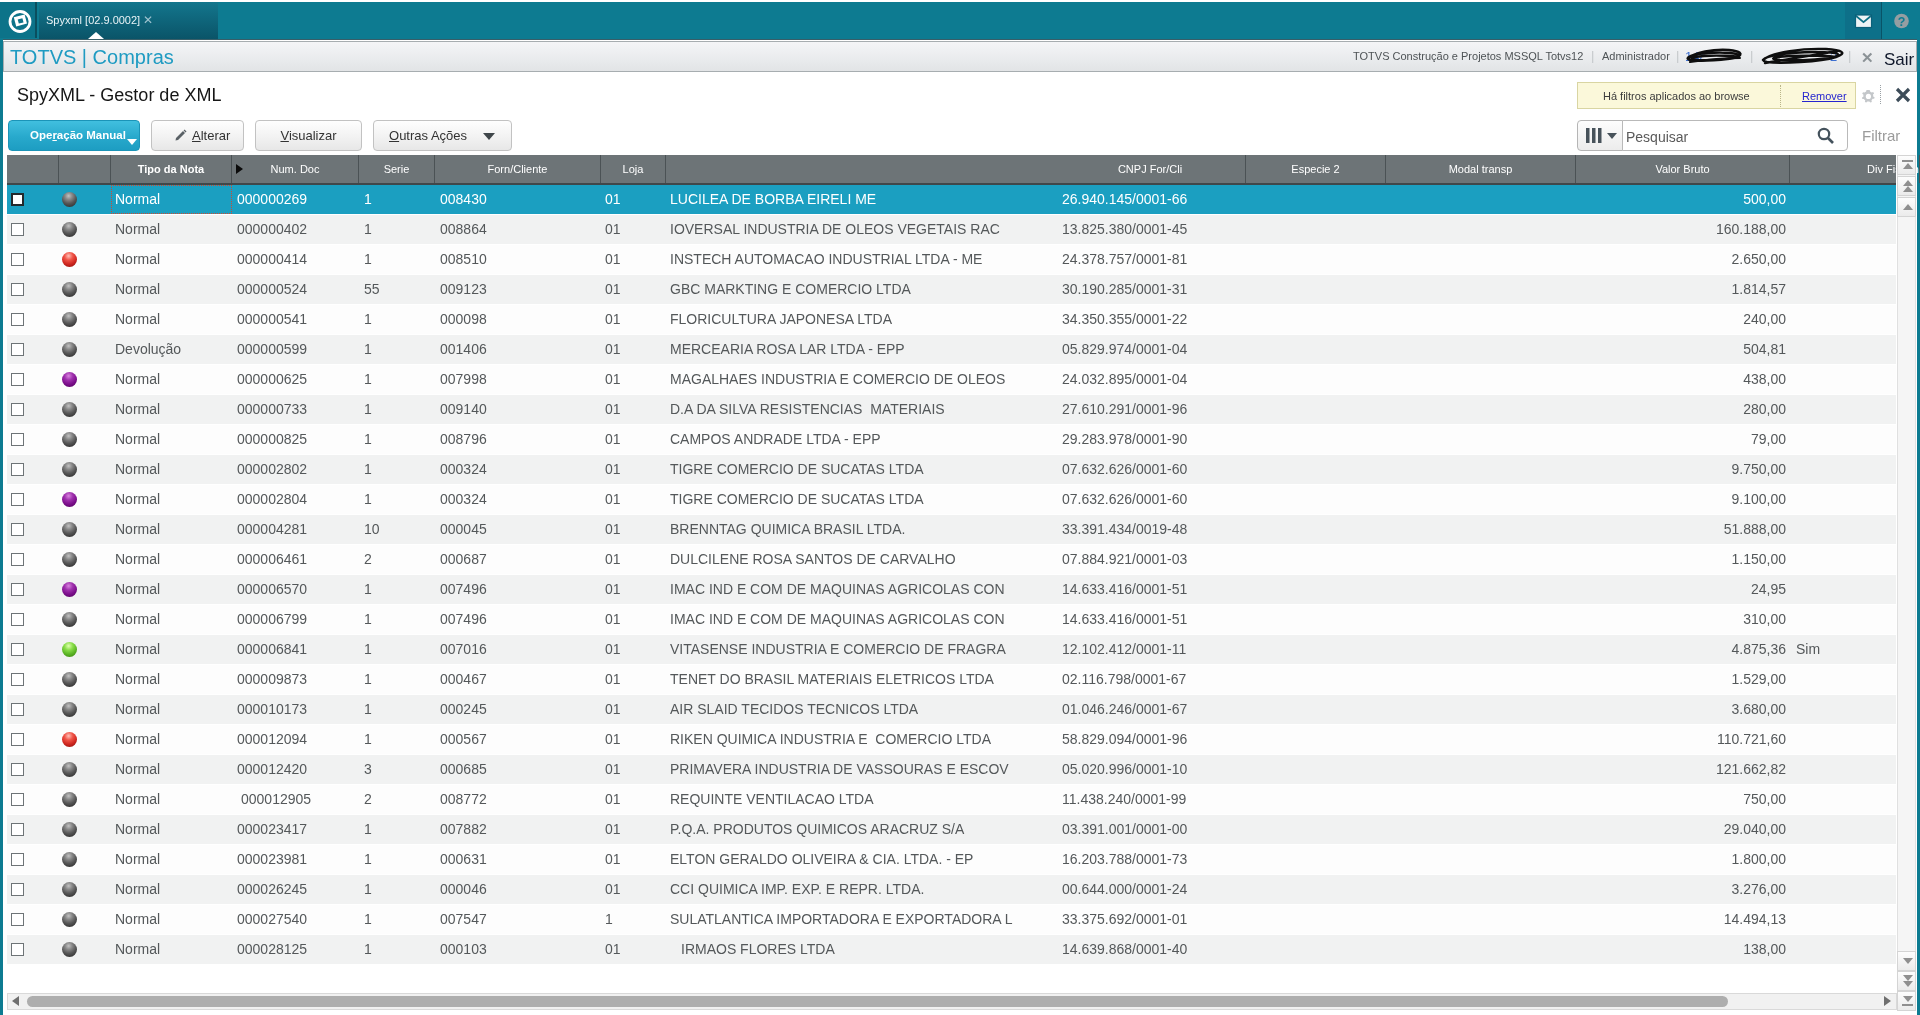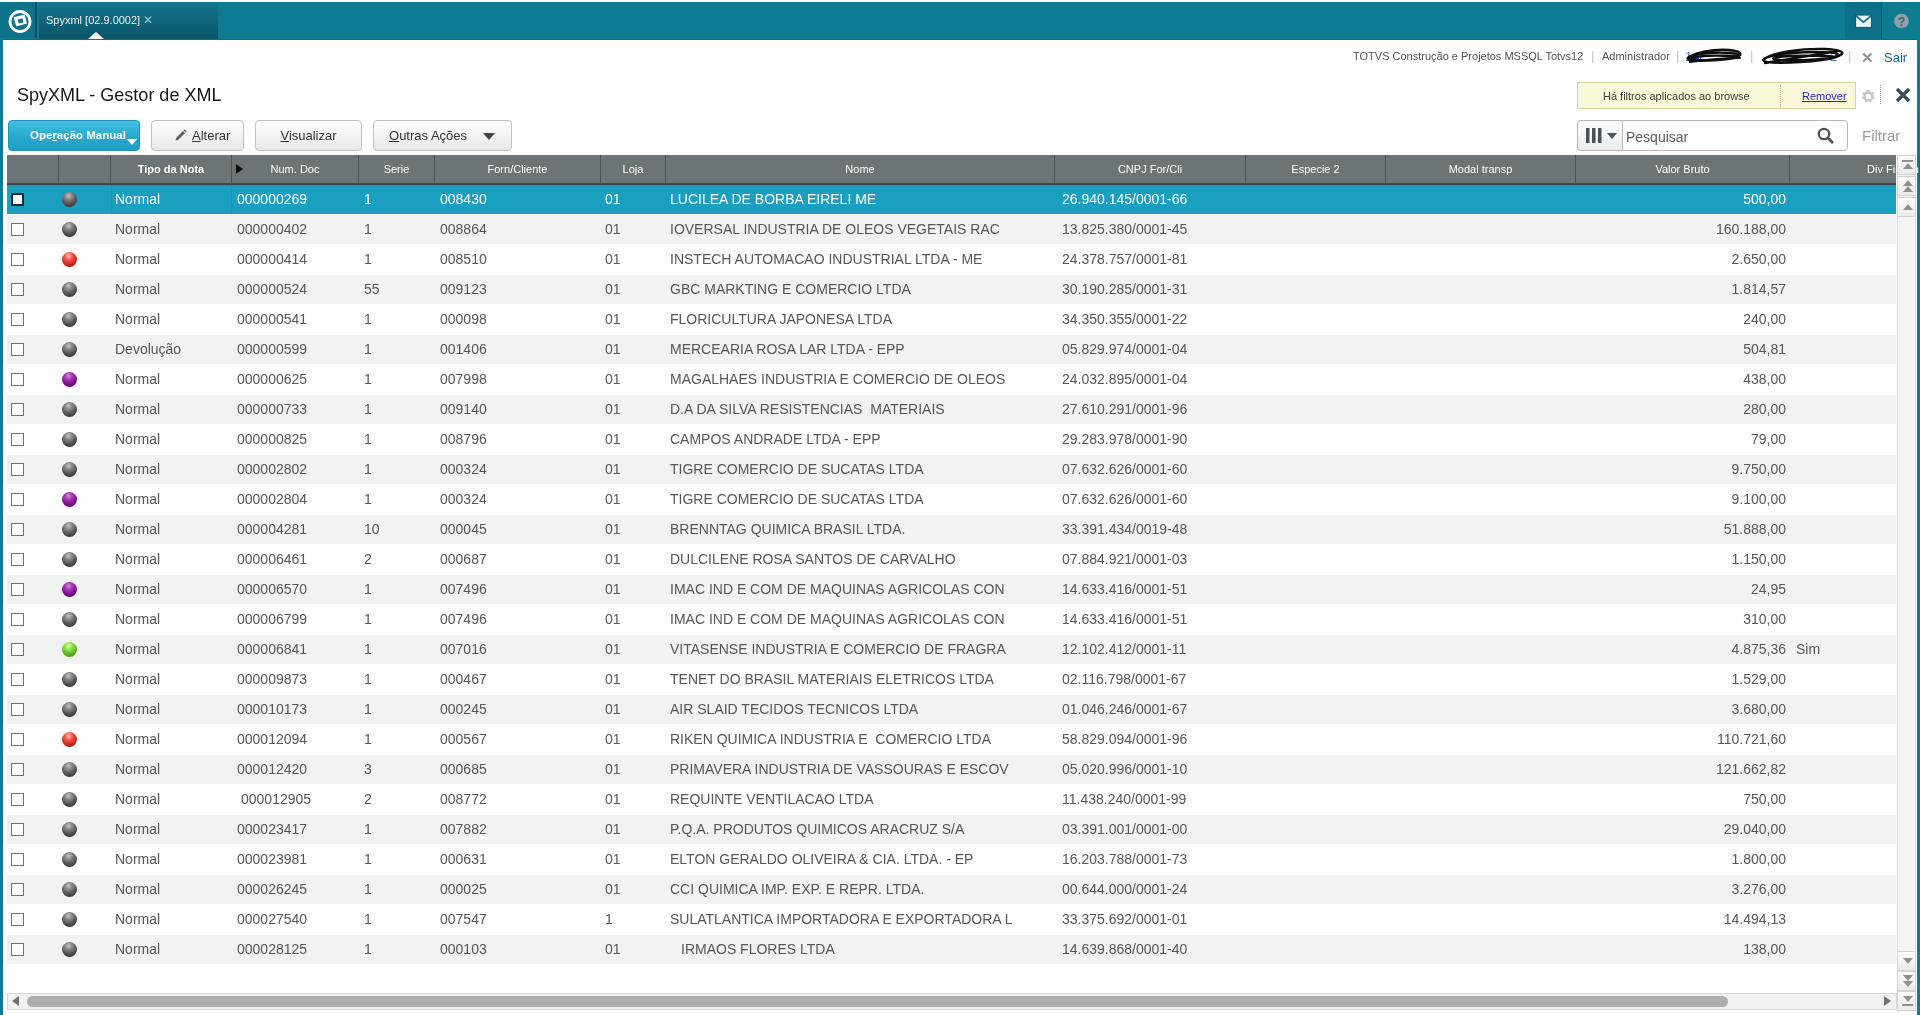--- a/index.html
+++ b/index.html
@@ -11,21 +11,21 @@
 #tab .x { position:absolute; left:104px; top:11px; font-size:12px; color:#9fc3cf; }
 #tabtri { position:absolute; left:88px; top:32px; width:0; height:0; border-left:8px solid transparent; border-right:8px solid transparent; border-bottom:7px solid #fff; }
 #mailbtn { position:absolute; left:1845px; top:2px; width:37px; height:37px; background:#0d7089; border-right:1px solid rgba(8,60,74,0.55);}
 #helpbtn { position:absolute; left:1884px; top:2px; width:36px; height:37px; }
 
 #hdrbar { position:absolute; left:3px; top:41px; width:1914px; height:31px; background:linear-gradient(180deg,#f4f5f7 0%,#e9ebed 60%,#e2e4e6 100%); border:1px solid #a7adb0; }
 #hdrbar .brand { position:absolute; left:6px; top:4px; font-size:20px; color:#1f9bc2; }
 .hitem { position:absolute; top:50px; font-size:11px; color:#4e5356; }
 .hsep { position:absolute; top:48px; font-size:13px; color:#c4c8ca; }
 #closex { position:absolute; left:1861px; top:49px; font-size:15px; color:#8b9296; font-weight:bold;}
-#sair { position:absolute; left:1884px; top:50px; font-size:13px; color:#0369a1; }
+#sair { position:absolute; left:1884px; top:50px; font-size:17px; color:#0f172a; }
 
 #title { position:absolute; left:17px; top:85px; font-size:18px; color:#161616; }
 #filterbox { position:absolute; left:1577px; top:82px; width:279px; height:27px; background:#fbf8da; border:1px solid #d9d5a2; font-size:11px; color:#3c3c3c; }
 #filterbox .msg { position:absolute; left:25px; top:7px; }
 #filterbox .dots { position:absolute; left:202px; top:2px; height:22px; border-left:1px dotted #b9b589; }
 #filterbox a { position:absolute; left:224px; top:7px; color:#2525cf; text-decoration:underline; }
 #gear { position:absolute; left:1860px; top:88px; }
 #dots2 { position:absolute; left:1880px; top:85px; height:19px; border-left:1px dotted #9aa0a4; }
 #bigx { position:absolute; left:1895px; top:87px; }
 
@@ -89,20 +89,23 @@
       <rect x="10.5" y="13" width="16" height="12.5" fill="#eef4f6"></rect>
       <path d="M10.5 13.5 L18.5 20.2 L26.5 13.5" fill="none" stroke="#0e7187" stroke-width="1.8"></path>
       <rect x="10.5" y="13" width="16" height="12.5" fill="none" stroke="#0b607a" stroke-width="1.2"></rect>
     </svg>
   </div>
   <div id="helpbtn">
     <svg width="36" height="37" viewBox="0 0 36 37">
       <circle cx="17.5" cy="19" r="7.3" fill="#959ea2"></circle>
       <text x="17.5" y="23.5" text-anchor="middle" font-size="12.5" font-weight="bold" fill="#0e7c92" font-family="Liberation Sans">?</text>
     </svg>
+  </div>
+  <div id="hdrbar">
+    <span class="brand">TOTVS | Compras</span>
   </div>
   <span class="hitem" style="left:1353px">TOTVS Construção e Projetos MSSQL Totvs12</span>
   <span class="hsep" style="left:1591px">|</span>
   <span class="hitem" style="left:1602px">Administrador</span>
   <span class="hsep" style="left:1676px">|</span>
   <span class="hsep" style="left:1750px">|</span>
   <span class="hsep" style="left:1848px">|</span>
   <svg id="scribbles" style="position:absolute;left:1680px;top:44px" width="175" height="26" viewBox="0 0 175 26">
     <text x="5" y="17" font-size="13" fill="#3c6fd0" font-family="Liberation Sans">14/</text>
     <text x="150" y="17" font-size="13" fill="#3c6fd0" font-family="Liberation Sans">2</text>
@@ -149,21 +152,20 @@
   </div>
   <span id="filtrar">Filtrar</span>
   <div id="ghead">
 <div class="hc" style="left:0px;width:52px;"></div>
 <div class="hc" style="left:52px;width:52px;"></div>
 <div class="hc" style="left:104px;width:121px;font-weight:bold;">Tipo da Nota</div>
 <div class="hc" style="left:225px;width:127px;">Num. Doc</div>
 <div class="hc" style="left:352px;width:76px;">Serie</div>
 <div class="hc" style="left:428px;width:166px;">Forn/Cliente</div>
 <div class="hc" style="left:594px;width:65px;">Loja</div>
-<div class="hc" style="left:659px;width:389px;">Nome</div>
 <div class="hc" style="left:1048px;width:191px;">CNPJ For/Cli</div>
 <div class="hc" style="left:1239px;width:140px;">Especie 2</div>
 <div class="hc" style="left:1379px;width:190px;">Modal transp</div>
 <div class="hc" style="left:1569px;width:214px;">Valor Bruto</div>
 <div class="hc" style="left:1783px;width:130px;text-align:right;">Div Fis Ign</div>
     <div id="hmark"></div>
   </div>
 <div class="row" style="top:185px;background:#1b9fc1;color:#fff">
       <span class="cb" style="border:2px solid #23282b;"></span>
       <span class="ball" style="background:radial-gradient(circle at 44% 26%, #c2c2c2 0%, #8a8a8a 25%, #555 55%, #383838 80%, #303030 100%)"></span>
@@ -440,21 +442,21 @@
       <span class="c" style="left:663px">ELTON GERALDO OLIVEIRA &amp; CIA. LTDA. - EP</span>
       <span class="c" style="left:1055px">16.203.788/0001-73</span>
       <span class="c v" style="right:110px">1.800,00</span>
     </div>
 <div class="row" style="top:875px;background:#f1f2f2;color:#54585a">
       <span class="cb" style="border:1px solid #6e7477;"></span>
       <span class="ball" style="background:radial-gradient(circle at 44% 26%, #c2c2c2 0%, #8a8a8a 25%, #555 55%, #383838 80%, #303030 100%)"></span>
       <span class="c" style="left:108px">Normal</span>
       <span class="c" style="left:230px">000026245</span>
       <span class="c" style="left:357px">1</span>
-      <span class="c" style="left:433px">000025</span>
+      <span class="c" style="left:433px">000046</span>
       <span class="c" style="left:598px">01</span>
       <span class="c" style="left:663px">CCI QUIMICA IMP. EXP. E REPR. LTDA.</span>
       <span class="c" style="left:1055px">00.644.000/0001-24</span>
       <span class="c v" style="right:110px">3.276,00</span>
     </div>
 <div class="row" style="top:905px;background:#fdfdfd;color:#54585a">
       <span class="cb" style="border:1px solid #6e7477;"></span>
       <span class="ball" style="background:radial-gradient(circle at 44% 26%, #c2c2c2 0%, #8a8a8a 25%, #555 55%, #383838 80%, #303030 100%)"></span>
       <span class="c" style="left:108px">Normal</span>
       <span class="c" style="left:230px">000027540</span>

